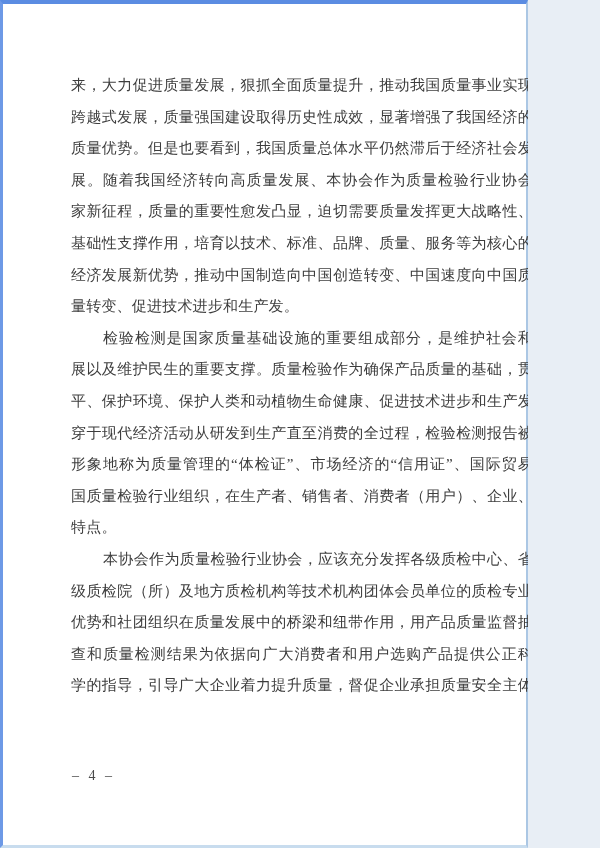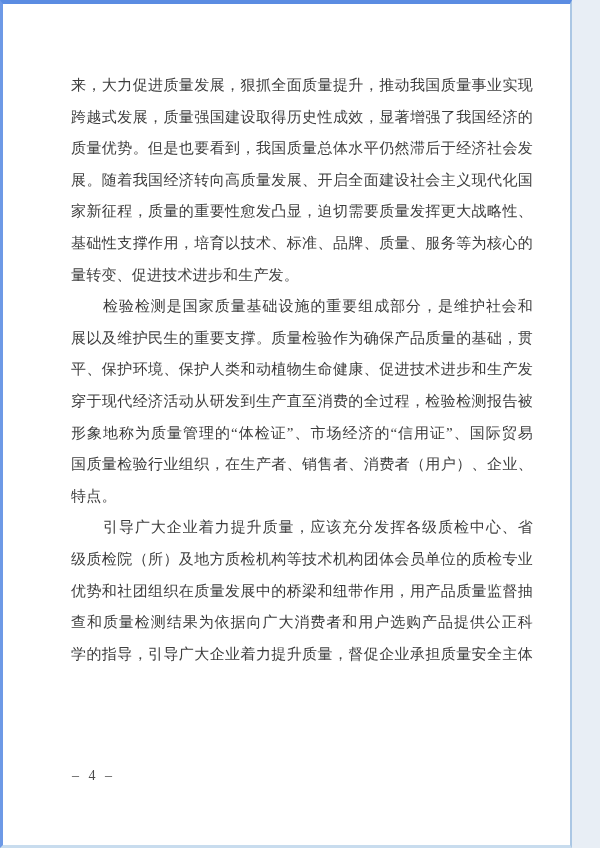--- a/index.html
+++ b/index.html
@@ -7,21 +7,20 @@
     padding: 0;
     background: #e8eef5;
   }
   .page {
     position: relative;
     width: 528px;
     height: 848px;
     background: #ffffff;
     overflow: hidden;
     font-family: "Liberation Serif", "DejaVu Serif", serif;
-    padding-left: 44px;
   }
   
   .scan-frame {
     position: absolute;
     inset: 0;
     box-sizing: border-box;
     border-top: 4px solid #5b8ce2;
     border-left: 3px solid #6d99e6;
     border-right: 2px solid #abc7e4;
     border-bottom: 3px solid #c8dcee;
@@ -66,34 +65,35 @@
 <body>
 
 <div class="page">
   <div class="scan-frame"></div>
 
   <div class="text-block">
 
     <div class="line">来，大力促进质量发展，狠抓全面质量提升，推动我国质量事业实现</div>
     <div class="line">跨越式发展，质量强国建设取得历史性成效，显著增强了我国经济的</div>
     <div class="line">质量优势。但是也要看到，我国质量总体水平仍然滞后于经济社会发</div>
-    <div class="line">展。随着我国经济转向高质量发展、开启全面建设社会主义现代化国</div>
+    <div class="line">展。随着我国经济转向高质量发展、本协会作为质量检验行业协会</div>
     <div class="line">家新征程，质量的重要性愈发凸显，迫切需要质量发挥更大战略性、</div>
     <div class="line">基础性支撑作用，培育以技术、标准、品牌、质量、服务等为核心的</div>
+    <div class="line">经济发展新优势，推动中国制造向中国创造转变、中国速度向中国质</div>
     <div class="line end">量转变、促进技术进步和生产发。</div>
 
     <div class="line indent">检验检测是国家质量基础设施的重要组成部分，是维护社会和</div>
     <div class="line">展以及维护民生的重要支撑。质量检验作为确保产品质量的基础，贯</div>
     <div class="line">平、保护环境、保护人类和动植物生命健康、促进技术进步和生产发</div>
     <div class="line">穿于现代经济活动从研发到生产直至消费的全过程，检验检测报告被</div>
     <div class="line">形象地称为质量管理的“体检证”、市场经济的“信用证”、国际贸易</div>
     <div class="line">国质量检验行业组织，在生产者、销售者、消费者（用户）、企业、</div>
     <div class="line end">特点。</div>
 
-    <div class="line indent">引导广大企业着力提升质量，应该充分发挥各级质检中心、省</div>
+    <div class="line indent">本协会作为质量检验行业协会，应该充分发挥各级质检中心、省</div>
     <div class="line">级质检院（所）及地方质检机构等技术机构团体会员单位的质检专业</div>
     <div class="line">优势和社团组织在质量发展中的桥梁和纽带作用，用产品质量监督抽</div>
     <div class="line">查和质量检测结果为依据向广大消费者和用户选购产品提供公正科</div>
     <div class="line">学的指导，引导广大企业着力提升质量，督促企业承担质量安全主体</div>
   </div>
 
   <div class="page-number">– 4 –</div>
 </div>
 
 </body></html>

